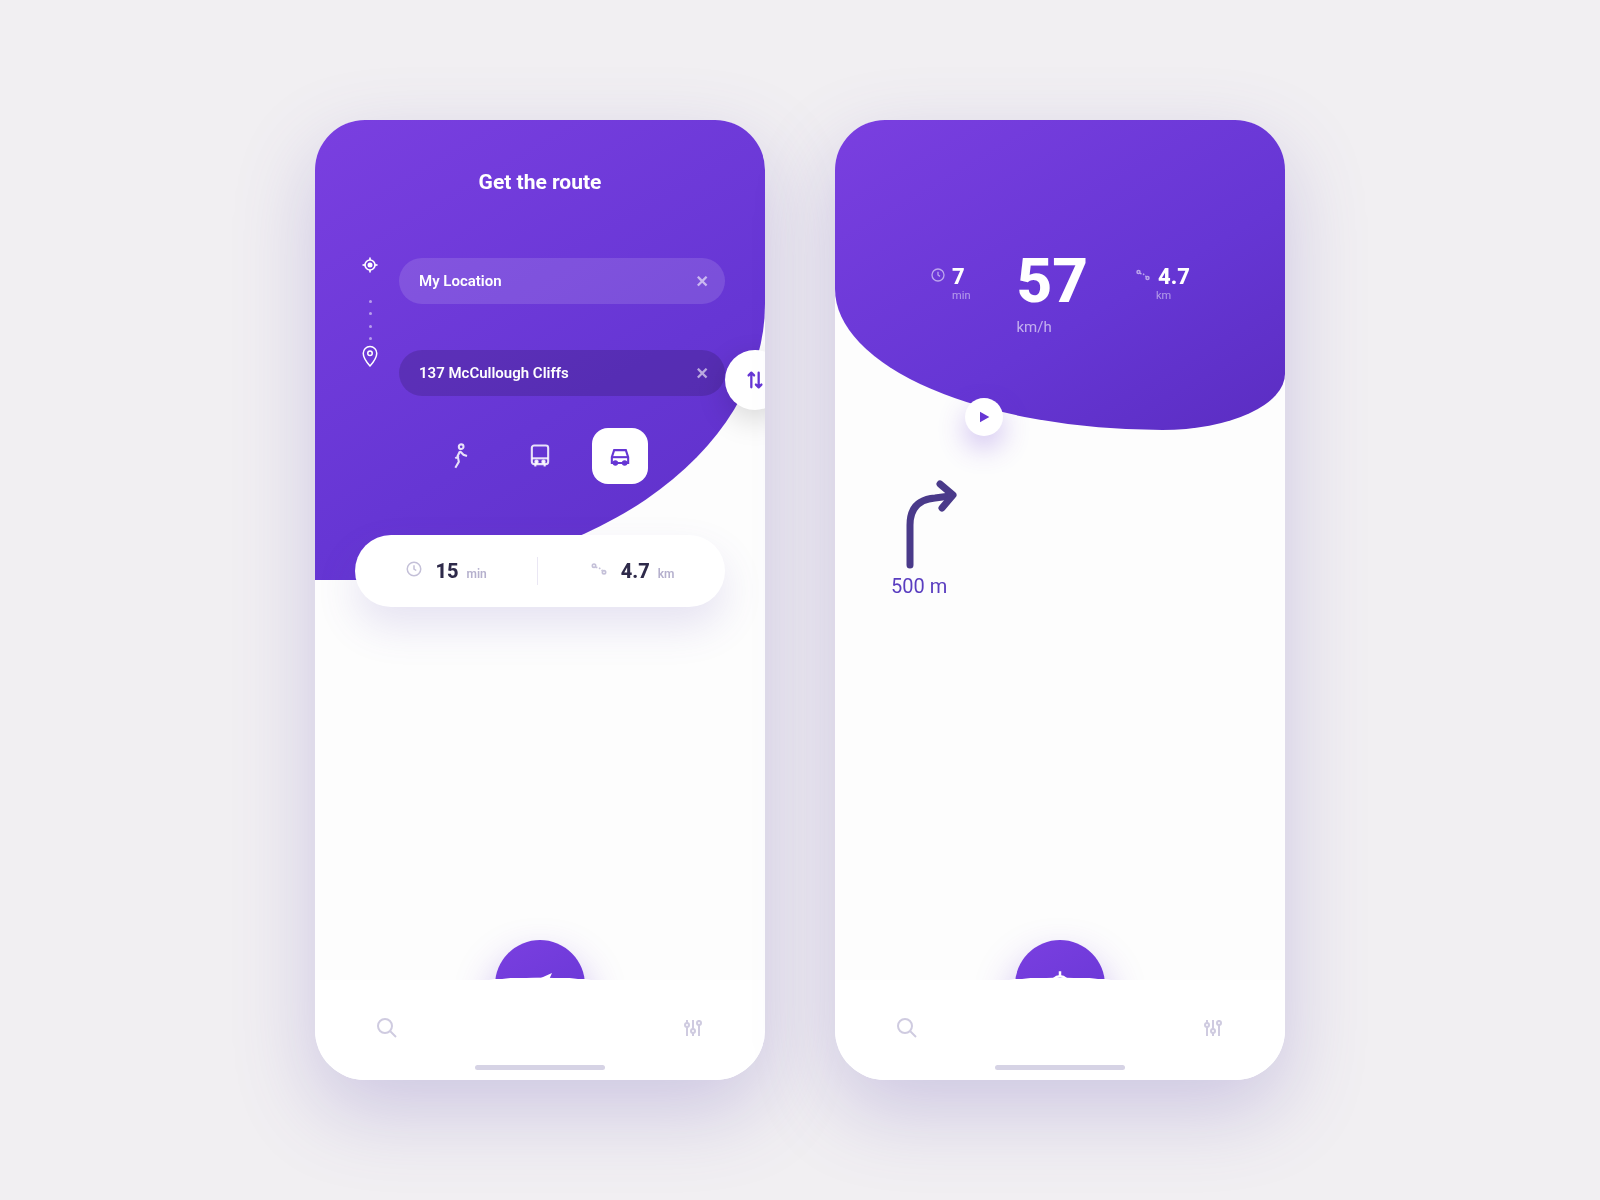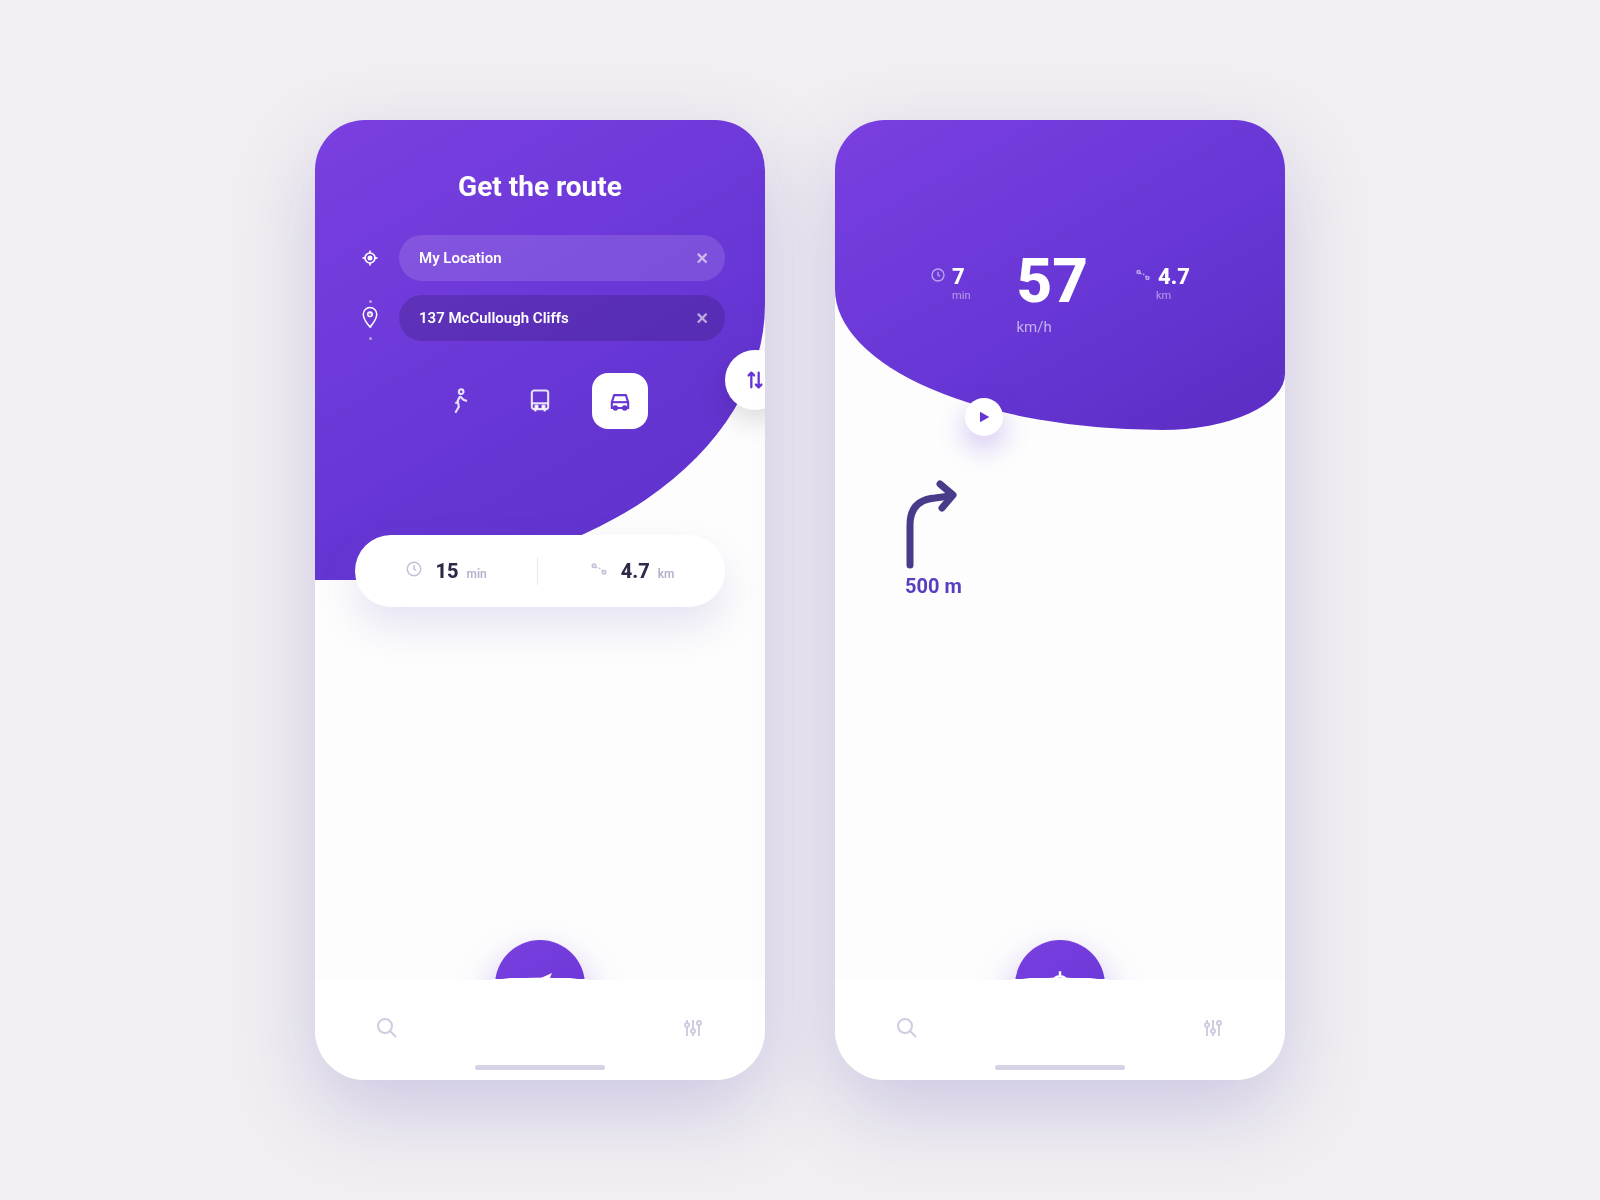--- a/index.html
+++ b/index.html
@@ -28,21 +28,21 @@
     position: absolute;
     top: 0; left: 0; right: 0;
     height: 460px;
     background: linear-gradient(150deg, #7a3fe0 0%, #6636d4 60%, #5f30c8 100%);
     border-bottom-right-radius: 90% 60%;
     padding: 50px 40px 0 40px;
     color: #fff;
   }
   .p1-title {
     text-align: center;
-    font-size: 28px;
+    font-size: 21px;
     font-weight: 700;
     margin-bottom: 32px;
   }
   .loc-row { display: flex; align-items: center; margin-bottom: 14px; }
   .loc-icon {
     width: 30px; height: 30px;
     display: flex; align-items: center; justify-content: center;
     margin-right: 14px;
     flex-shrink: 0;
   }
@@ -50,20 +50,21 @@
     flex: 1;
     background: rgba(255,255,255,0.13);
     border-radius: 26px;
     height: 46px;
     display: flex; align-items: center;
     padding: 0 20px;
     font-size: 15px;
     font-weight: 600;
     color: #fff;
     position: relative;
+    margin-top: 32px;
   }
   .loc-input.dest { background: rgba(0,0,0,0.15); }
   .clear-x {
     position: absolute;
     right: 16px; top: 50%; transform: translateY(-50%);
     font-size: 16px;
     color: rgba(255,255,255,0.6);
     cursor: pointer;
   }
   .dots {
@@ -234,22 +235,22 @@
       repeating-linear-gradient(60deg, rgba(200,195,220,0.35) 0 2px, transparent 2px 36px),
       repeating-linear-gradient(150deg, rgba(200,195,220,0.35) 0 2px, transparent 2px 58px);
   }
   .turn-arrow {
     position: absolute;
     left: 60px; top: 360px;
     color: #4a3a8a;
   }
   .turn-dist {
     position: absolute;
-    left: 70px; top: 454px;
-    font-size: 20px; font-weight: 700;
+    left: 56px; top: 454px;
+    font-size: 20px; font-weight: 400;
     color: #5a3ec0;
   }
   .pos-marker {
     position: absolute;
     width: 80px; height: 80px;
     border-radius: 50%;
     background: #fff;
     box-shadow: 0 0 0 18px rgba(255,255,255,0.5), 0 18px 40px rgba(102,54,212,0.25);
     display: flex; align-items: center; justify-content: center;
     color: #6636d4;

